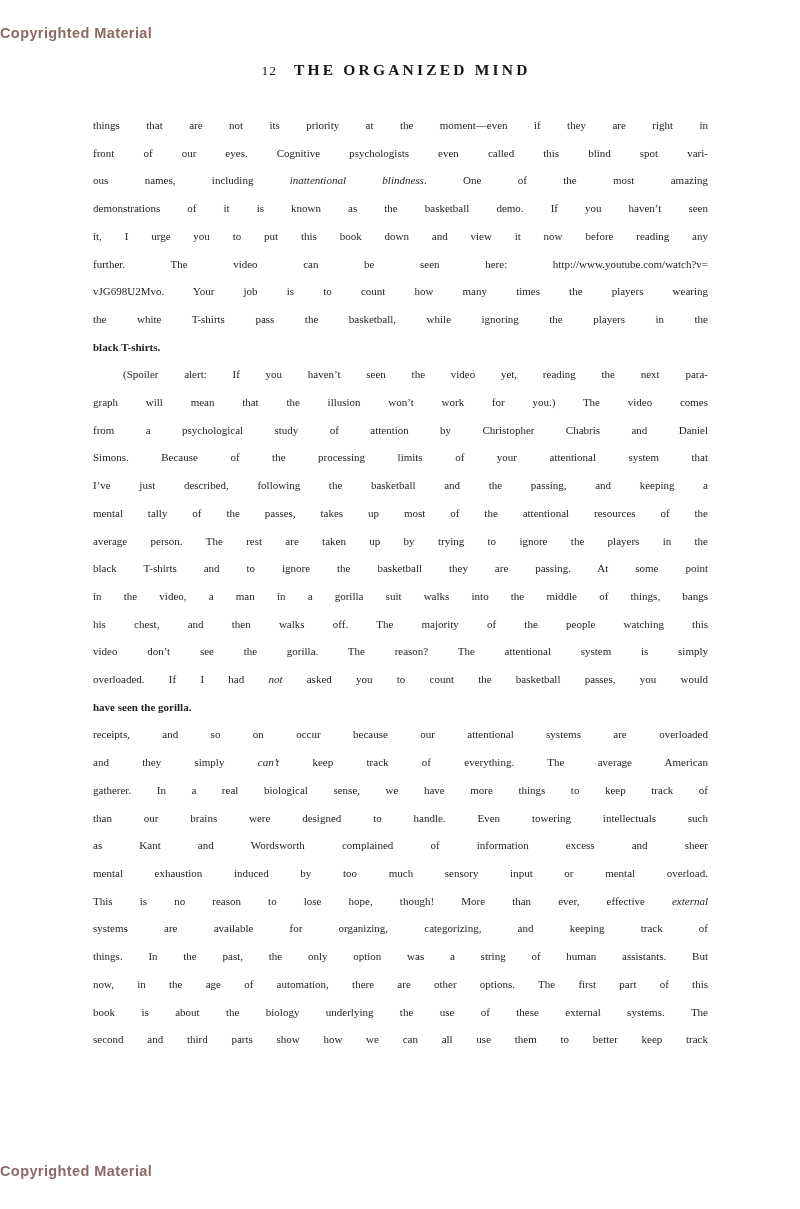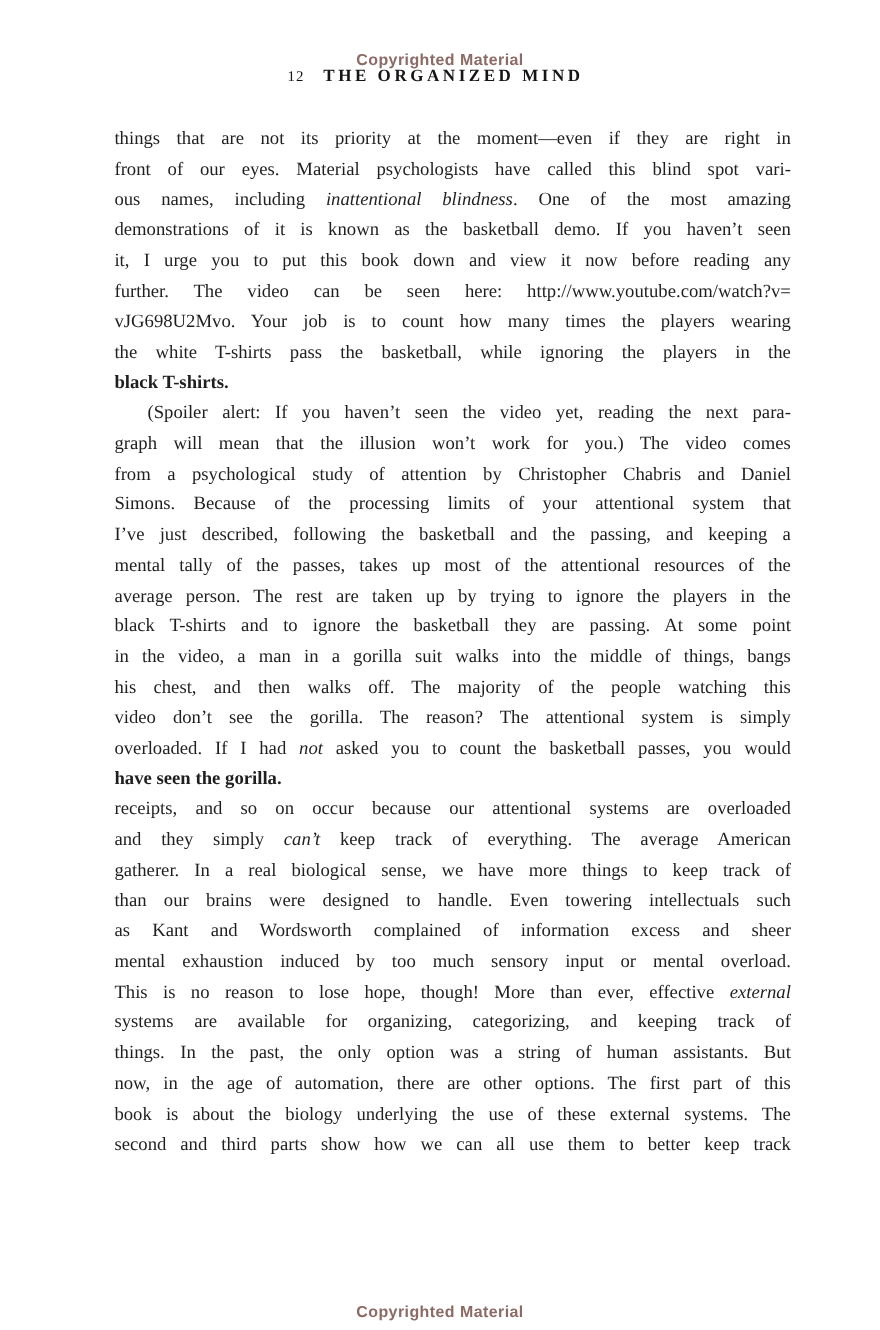--- a/index.html
+++ b/index.html
@@ -12,26 +12,24 @@
     width: 800px;
     height: 1209px;
     background: #ffffff;
     overflow: hidden;
     font-family: "Liberation Serif", serif;
   }
   .watermark {
     position: absolute;
     left: 0;
     width: 800px;
-    text-align: center;
     font-family: "Liberation Sans", sans-serif;
     font-size: 14.5px;
     font-weight: 700;
     letter-spacing: 0.4px;
-    margin-top: 22px;
   }
   .watermark.top { top: 25px; }
   .watermark.bottom { top: 1163px; }
 
   .page-header {
     position: absolute;
     top: 61px;
     left: 0;
     width: 792px;
     display: flex;
@@ -47,23 +45,23 @@
   }
   .book-title {
     font-size: 15.5px;
     font-weight: 700;
     letter-spacing: 3.2px;
   }
 
   .page-text {
     position: absolute;
     top: 112px;
-    left: 104px;
+    left: 93px;
     width: 615px;
-    font-size: 17px;
+    font-size: 11px;
     line-height: 27.7px;
     color: #1f1f1f;
   }
   .line {
     text-align: justify;
     text-align-last: justify;
   }
   .line.flush {
     text-align-last: left;
     font-weight: bold;
@@ -82,21 +80,21 @@
 
   <div class="watermark top" style="color: rgb(141, 106, 100);">Copyrighted Material</div>
 
   <div class="page-header">
     <span class="page-number">12</span>
     <span class="book-title">THE ORGANIZED MIND</span>
   </div>
 
   <div class="page-text" style="color: rgb(31, 31, 31);">
       <div class="line"><span>things that are not its priority at the moment—even if they are right in</span></div>
-      <div class="line"><span>front of our eyes. Material psychologists have called this blind spot vari-</span></div>
+      <div class="line"><span>front of our eyes. Cognitive psychologists even called this blind spot vari-</span></div>
       <div class="line"><span>ous names, including </span><i>inattentional blindness</i><span>. One of the most amazing</span></div>
       <div class="line"><span>demonstrations of it is known as the basketball demo. If you haven’t seen</span></div>
       <div class="line"><span>it, I urge you to put this book down and view it now before reading any</span></div>
       <div class="line"><span>further. The video can be seen here: http://www.youtube.com/watch?v=</span></div>
       <div class="line"><span>vJG698U2Mvo. Your job is to count how many times the players wearing</span></div>
       <div class="line"><span>the white T-shirts pass the basketball, while ignoring the players in the</span></div>
       <div class="line flush"><span>black T-shirts.</span></div>
       <div class="line indent"><span>(Spoiler alert: If you haven’t seen the video yet, reading the next para-</span></div>
       <div class="line"><span>graph will mean that the illusion won’t work for you.) The video comes</span></div>
       <div class="line"><span>from a psychological study of attention by Christopher Chabris and Daniel</span></div>

